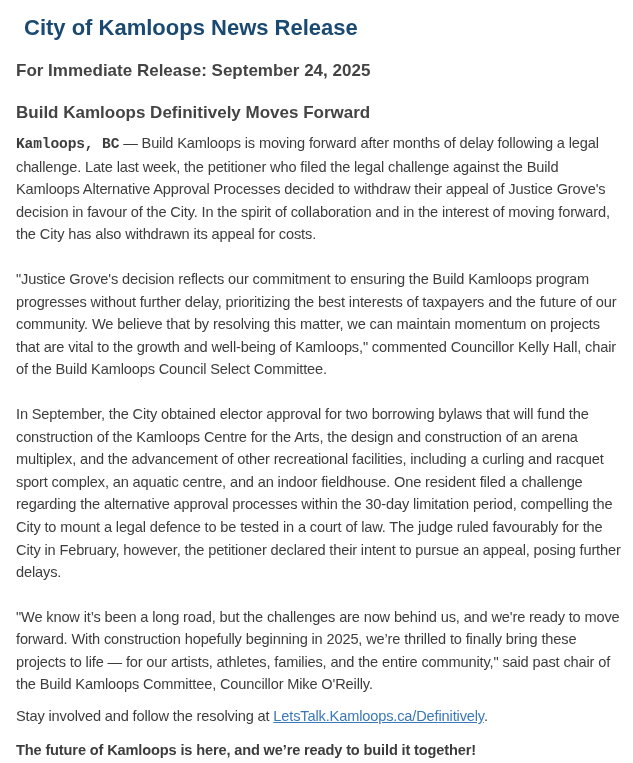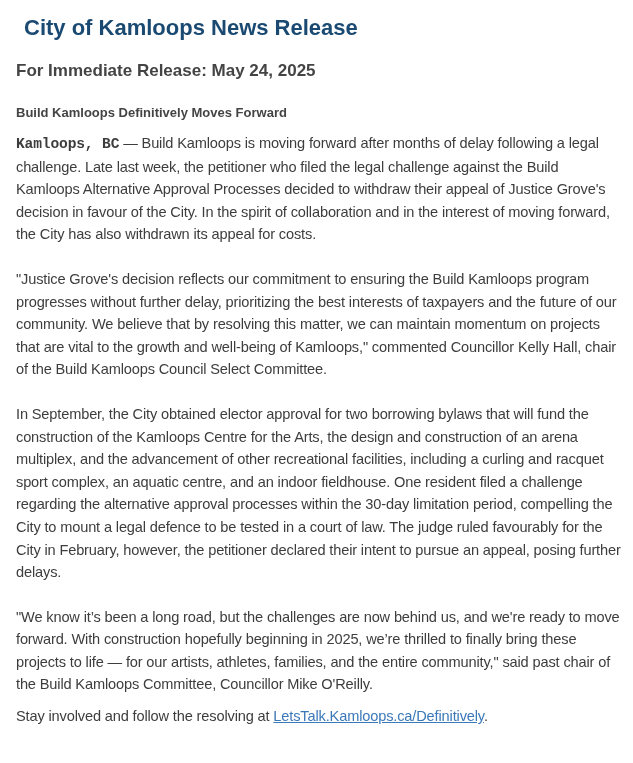--- a/index.html
+++ b/index.html
@@ -25,21 +25,21 @@
       line-height: 28px;
     }
     .dateline {
       font-size: 17px;
       font-weight: bold;
       color: #444444;
       margin: 18px 0 0 0;
       line-height: 22px;
     }
     .headline {
-      font-size: 13px;
+      font-size: 17px;
       font-weight: bold;
       color: #444444;
       margin: 20px 0 0 0;
       line-height: 22px;
     }
     p {
       font-size: 14.6px;
       line-height: 22.6px;
       margin: 0;
       color: #3d3d3d;
@@ -56,26 +56,27 @@
     .closing {
       font-weight: bold;
       margin-top: 11px;
     }
   </style>
 </head>
 <body>
 
 <div class="page">
   <h1 class="title">City of Kamloops News Release</h1>
-  <h2 class="dateline">For Immediate Release: May 24, 2025</h2>
+  <h2 class="dateline">For Immediate Release: September 24, 2025</h2>
   <h2 class="headline">Build Kamloops Definitively Moves Forward</h2>
 
   <p class="p-lead"><span class="strong">Kamloops, BC</span><span> — Build Kamloops is moving forward after months of delay following a legal challenge. Late last week, the petitioner who filed the legal challenge against the Build Kamloops Alternative Approval Processes decided to withdraw their appeal of Justice Grove's decision in favour of the City. In the spirit of collaboration and in the interest of moving forward, the City has also withdrawn its appeal for costs.</span></p>
 
   <p class="p-gap">"Justice Grove's decision reflects our commitment to ensuring the Build Kamloops program progresses without further delay, prioritizing the best interests of taxpayers and the future of our community. We believe that by resolving this matter, we can maintain momentum on projects that are vital to the growth and well-being of Kamloops," commented Councillor Kelly Hall, chair of the Build Kamloops Council Select Committee.</p>
 
   <p class="p-gap">In September, the City obtained elector approval for two borrowing bylaws that will fund the construction of the Kamloops Centre for the Arts, the design and construction of an arena multiplex, and the advancement of other recreational facilities, including a curling and racquet sport complex, an aquatic centre, and an indoor fieldhouse. One resident filed a challenge regarding the alternative approval processes within the 30-day limitation period, compelling the City to mount a legal defence to be tested in a court of law. The judge ruled favourably for the City in February, however, the petitioner declared their intent to pursue an appeal, posing further delays.</p>
 
   <p class="p-gap">"We know it’s been a long road, but the challenges are now behind us, and we're ready to move forward. With construction hopefully beginning in 2025, we’re thrilled to finally bring these projects to life — for our artists, athletes, families, and the entire community," said past chair of the Build Kamloops Committee, Councillor Mike O'Reilly.</p>
 
   <p class="p-small-gap"><span>Stay involved and follow the resolving at </span><a class="link" href="#">LetsTalk.Kamloops.ca/Definitively</a><span>.</span></p>
 
+  <p class="closing">The future of Kamloops is here, and we’re ready to build it together!</p>
 </div>
 
 </body></html>

